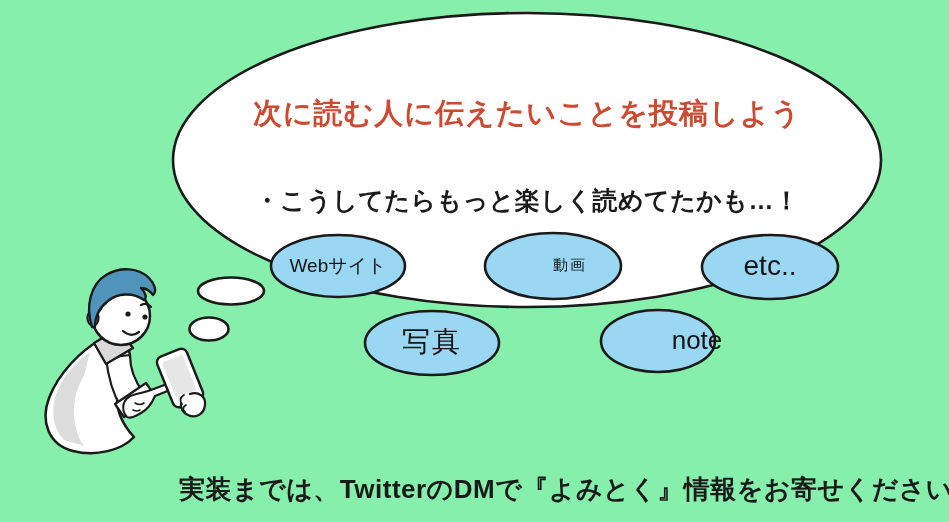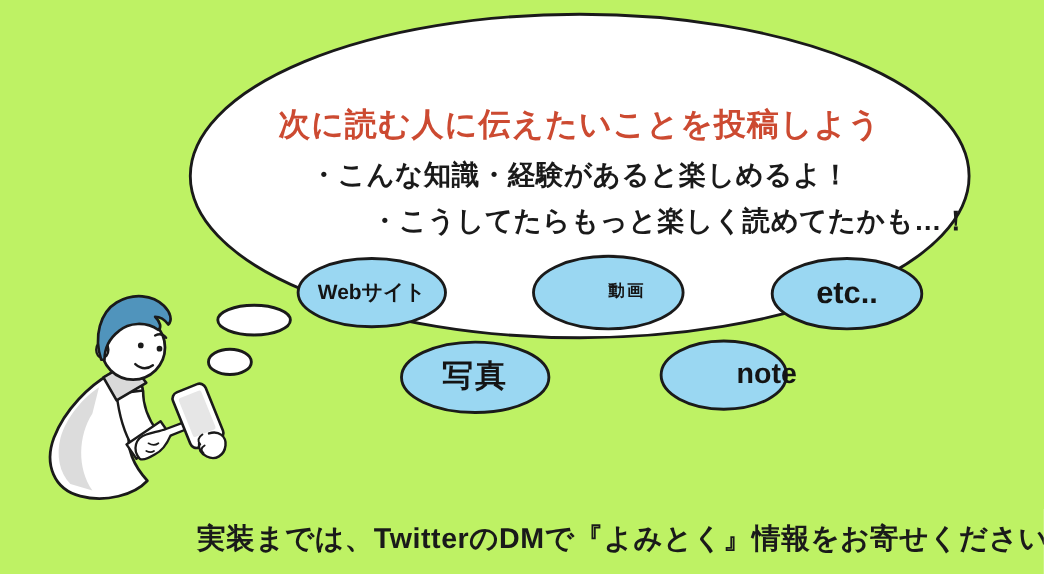--- a/index.html
+++ b/index.html
@@ -1,27 +1,27 @@
 <!DOCTYPE html>
 <html><head>
 <meta charset="utf-8">
 <style>
   html,body{margin:0;padding:0;background:#ffffff;}
   .canvas{
-    position:relative;width:949px;height:522px;background:#bef264;overflow:hidden;
+    position:relative;width:949px;height:522px;background:#86efac;overflow:hidden;
     font-family:"Liberation Sans","DejaVu Sans",sans-serif;color:#1a1a1a;
   }
   .artwork{position:absolute;left:0;top:0;}
   .txt{position:absolute;font-weight:bold;white-space:nowrap;}
   .bubble-text{left:172px;width:710px;text-align:center;}
   .title{top:94px;font-size:29px;color:#cc4a31;letter-spacing:1px;}
   .bullet{font-size:25px;letter-spacing:0.5px;color:#1a1a1a;}
   .b1{top:142px;}
-  .b2{top:184px;text-align:right;}
-  .tag{position:absolute;transform:translate(-50%,-50%);font-weight:bold;color:#141414;}
+  .b2{top:184px;}
+  .tag{position:absolute;transform:translate(-50%,-50%);font-weight:normal;color:#141414;}
   .tag-web{left:338px;top:266px;font-size:19px;}
   .tag-video{left:570px;top:265px;font-size:15px;letter-spacing:2px;}
   .tag-etc{left:770px;top:266px;font-size:28px;}
   .tag-photo{left:432px;top:342px;font-size:28px;letter-spacing:2px;}
   .tag-note{left:658px;top:340px;font-size:26px;margin-left:39px;}
   .footer{left:179px;font-size:26px;letter-spacing:0.5px;}
   .f1{top:433px;}
   .f2{top:472px;}
 </style>
 </head>
@@ -60,21 +60,20 @@
     </g>
 
     <ellipse cx="338" cy="266" rx="67" ry="31" fill="#9ad7f2" stroke="#1a1a1a" stroke-width="2.6"></ellipse>
     <ellipse cx="553" cy="266" rx="68" ry="33" fill="#9ad7f2" stroke="#1a1a1a" stroke-width="2.6"></ellipse>
     <ellipse cx="770" cy="267" rx="68" ry="32" fill="#9ad7f2" stroke="#1a1a1a" stroke-width="2.6"></ellipse>
     <ellipse cx="432" cy="343" rx="67" ry="32" fill="#9ad7f2" stroke="#1a1a1a" stroke-width="2.6"></ellipse>
     <ellipse cx="658" cy="341" rx="57" ry="31" fill="#9ad7f2" stroke="#1a1a1a" stroke-width="2.6"></ellipse>
   </svg>
 
   <div class="txt bubble-text title">次に読む人に伝えたいことを投稿しよう</div>
-  <div class="txt bubble-text bullet b1">・こんな知識・経験があると楽しめるよ！</div>
   <div class="txt bubble-text bullet b2">・こうしてたらもっと楽しく読めてたかも…！</div>
 
   <div class="tag tag-web">Webサイト</div>
   <div class="tag tag-video">動画</div>
   <div class="tag tag-etc">etc..</div>
   <div class="tag tag-photo">写真</div>
   <div class="tag tag-note">note</div>
 
   <div class="txt footer f2">実装までは、TwitterのDMで『よみとく』情報をお寄せください！</div>
 

